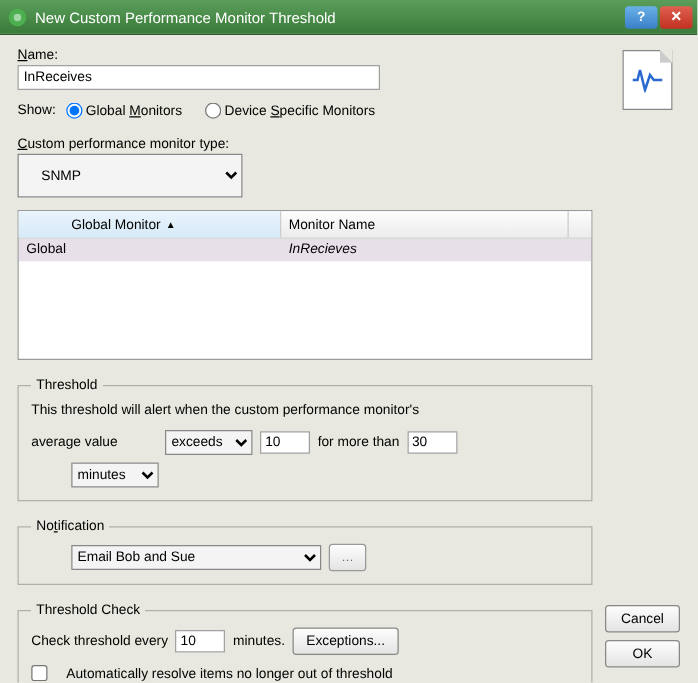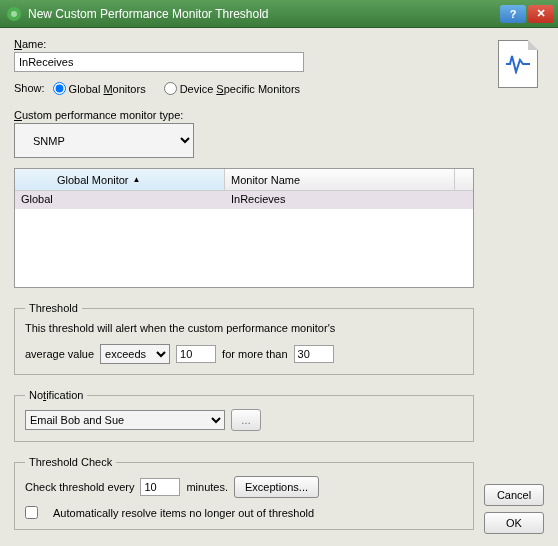--- a/index.html
+++ b/index.html
@@ -101,41 +101,42 @@
   .gh-cell.col2 { width: 18px; border-right:none; }
   .sort-arrow { font-size: 8px; }
   .grid-body { flex:1; overflow:auto; }
   .grid-row {
     display: flex;
     height: 18px;
     background: #e8e0e8;
   }
   .gr-cell { padding: 2px 6px; }
   .gr-cell.col0 { width: 210px; }
-  .gr-cell.col1 { flex:1; }
+  .gr-cell.col1 { flex:1;font-style:italic; }
   fieldset {
     border: 1px solid #b0b0a8;
     margin: 14px 0 0 0;
     padding: 8px 10px 10px 10px;
   }
   legend { padding: 0 4px; }
   .inline-row { display:flex; align-items:center; gap:6px; flex-wrap:wrap; }
   .small-input {
     width: 40px; height: 18px;
     border: 1px solid #a0a0a0;
     font: inherit;
     padding: 0 3px;
     background:#fff;
     text-align:left;
   }
   .combo {
     height: 20px;
     border: 1px solid #888;
     background: #f4f4f4;
     font: inherit;
+    margin-left: 32px;
   }
   .combo.exceeds { width: 70px; }
   .combo.minutes { width: 70px; }
   .combo.notif { width: 200px; }
   .icon-btn {
     width: 30px; height: 22px;
     border: 1px solid #999;
     background: linear-gradient(#fdfdfd,#e4e4e4);
     border-radius: 3px;
     cursor: pointer;
@@ -231,20 +232,23 @@
       <legend>Threshold</legend>
       <div style="margin-bottom:10px;">This threshold will alert when the custom performance monitor's</div>
       <div class="inline-row">
         <span>average value</span>
         <select class="combo exceeds">
           <option>exceeds</option>
         </select>
         <input class="small-input" value="10" style="">
         <span>for more than</span>
         <input class="small-input" value="30" style="">
+        <select class="combo minutes">
+          <option>minutes</option>
+        </select>
       </div>
     </fieldset>
 
     <fieldset>
       <legend>No<span class="underline">t</span>ification</legend>
       <div class="inline-row">
         <select class="combo notif">
           <option>Email Bob and Sue</option>
         </select>
         <button class="icon-btn">…</button>

